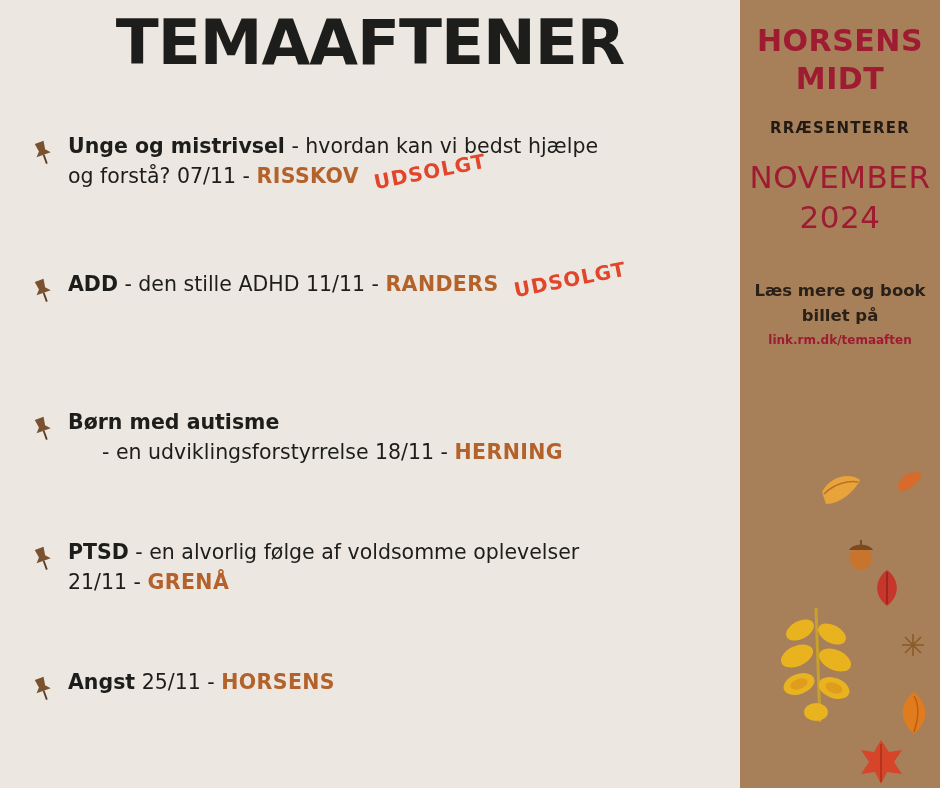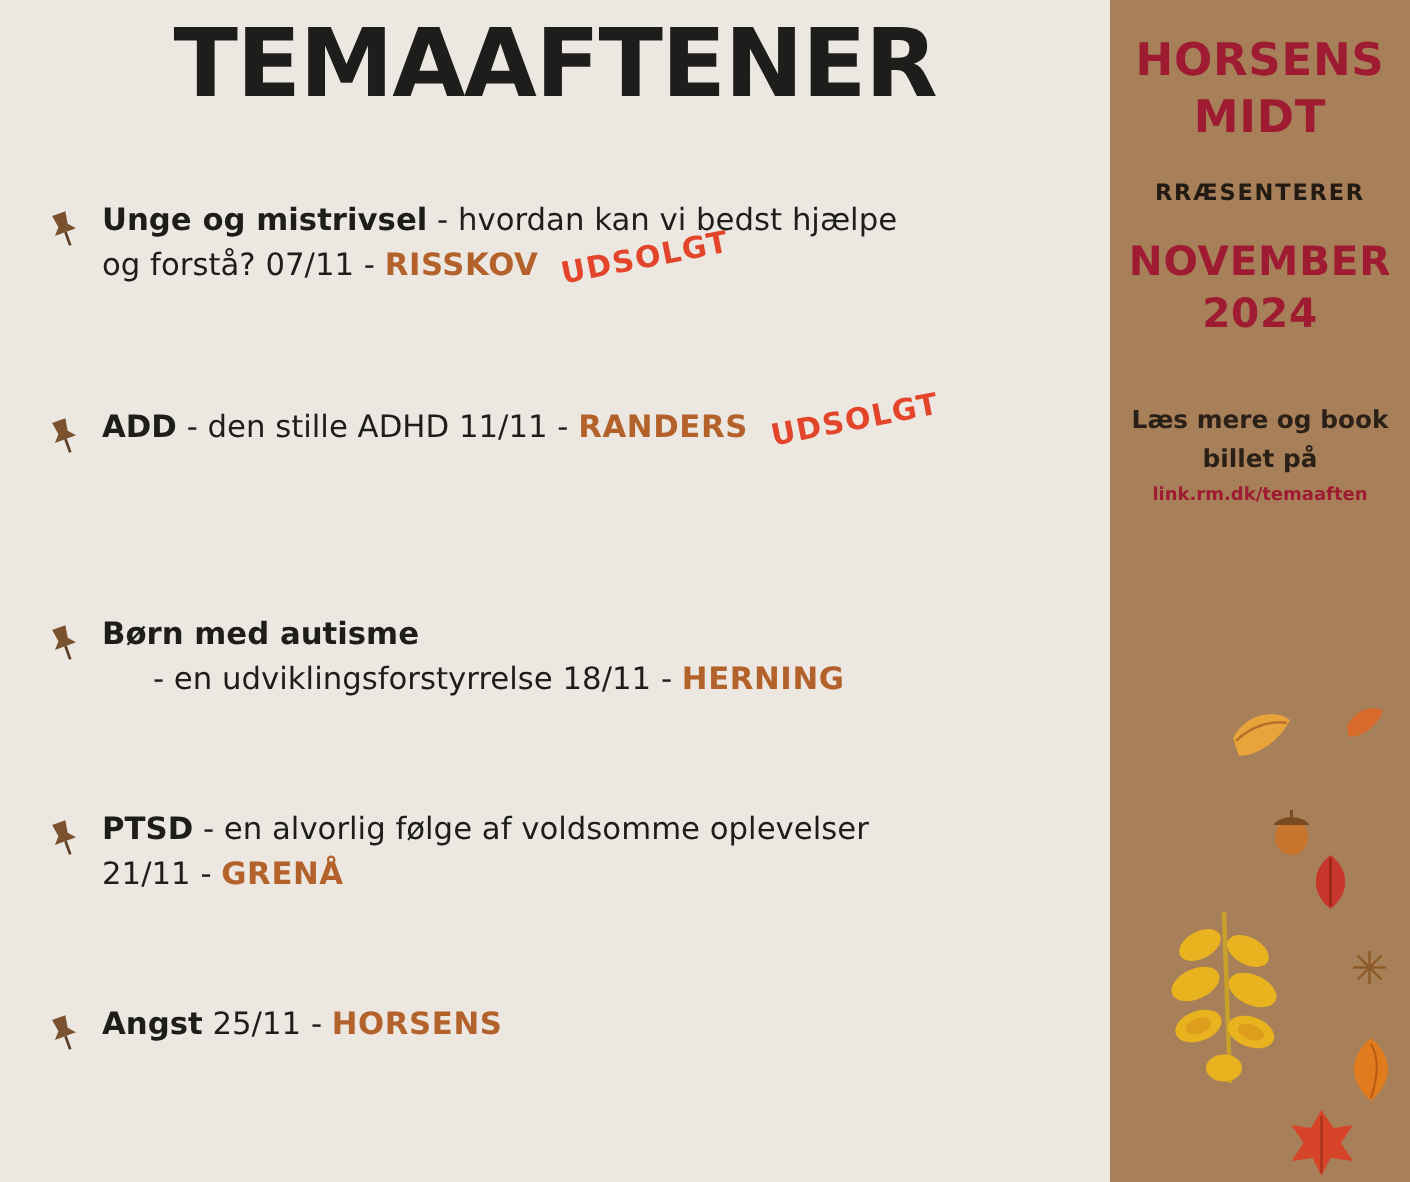--- a/index.html
+++ b/index.html
@@ -114,22 +114,22 @@
     text-align: center;
     color: #241a14;
     font-weight: bold;
     font-size: 15px;
     letter-spacing: 1.2px;
   }
   .month {
     margin-top: 20px;
     text-align: center;
     color: #9e1b32;
-    font-weight: bold;
-    font-size: 27px;
+    font-weight: normal;
+    font-size: 31px;
     line-height: 1.3;
     letter-spacing: 0.5px;
   }
   .booking {
     margin-top: 40px;
     text-align: center;
     color: #2b2018;
     font-size: 16.5px;
     line-height: 1.55;
     font-weight: bold;

